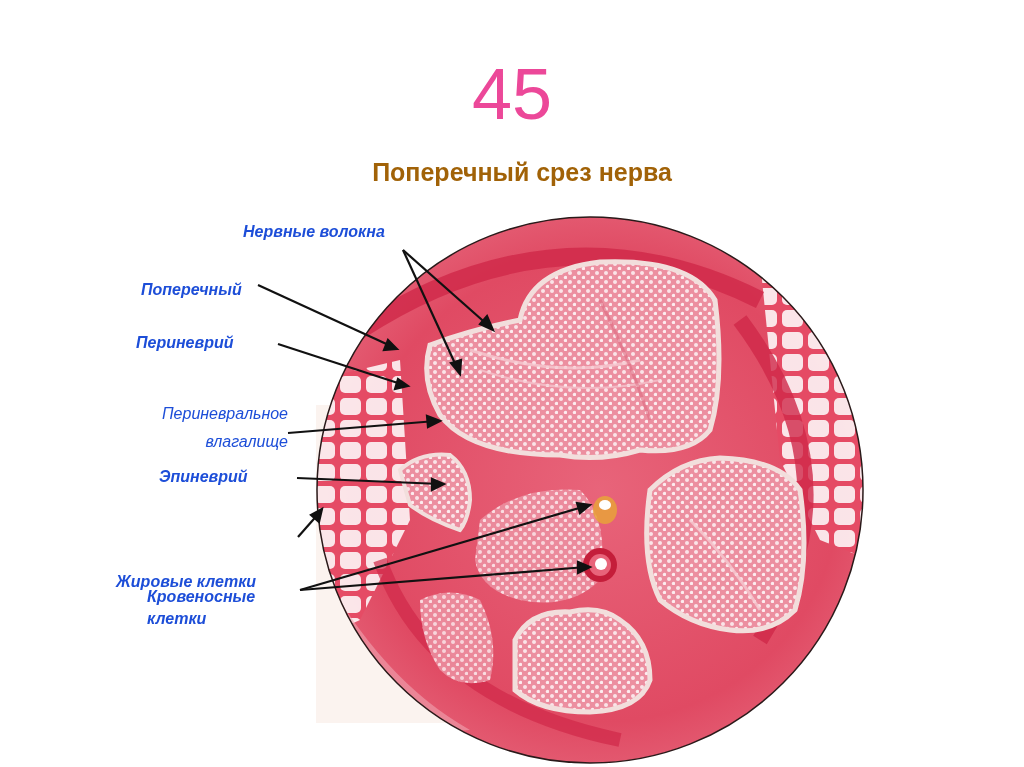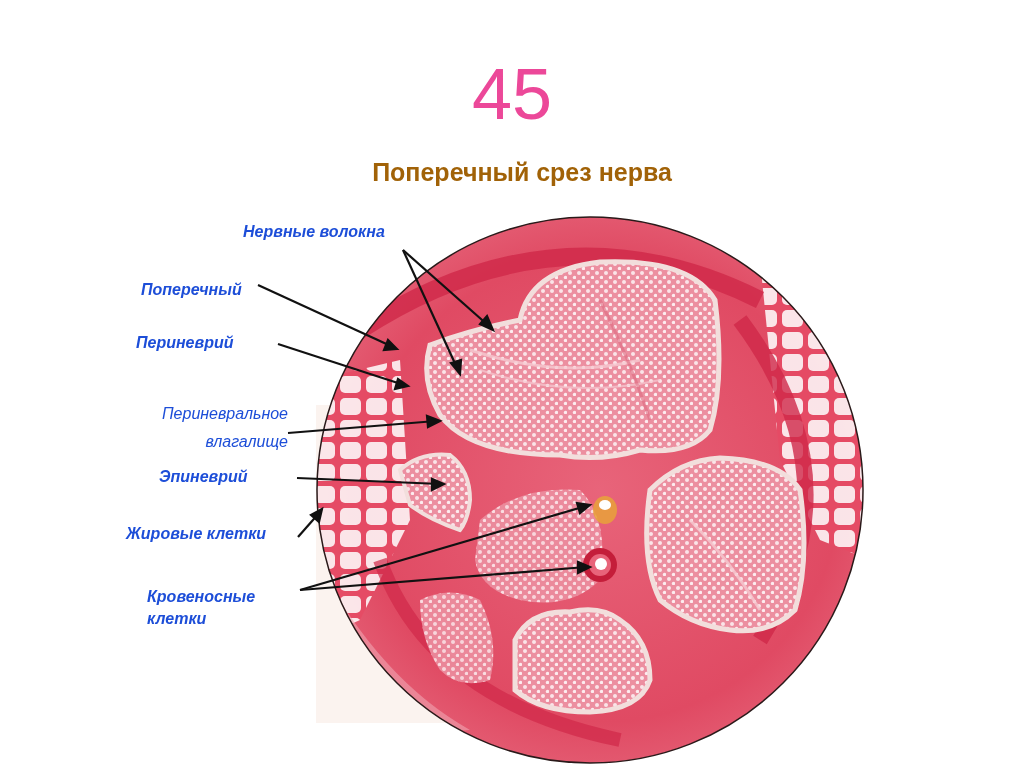--- a/index.html
+++ b/index.html
@@ -116,15 +116,15 @@
 
 <div class="slide-number">45</div>
 <div class="title">Поперечный срез нерва</div>
 
 <div class="label" style="left:243px; top:222px;">Нервные волокна</div>
 <div class="label" style="left:141px; top:280px;">Поперечный</div>
 <div class="label" style="left:136px; top:333px;">Периневрий</div>
 <div class="label center" style="left:133px; top:404px; width:155px;">Периневральное</div>
 <div class="label center" style="left:133px; top:432px; width:155px;">влагалище</div>
 <div class="label" style="left:159px; top:467px;">Эпиневрий</div>
-<div class="label" style="left:116px; top:524px;margin-left:10px;">Жировые клетки</div>
+<div class="label" style="left:116px; top:572px;">Жировые клетки</div>
 <div class="label left" style="left:147px; top:587px;">Кровеносные</div>
 <div class="label left" style="left:147px; top:609px;">клетки</div>
 
 </body></html>

